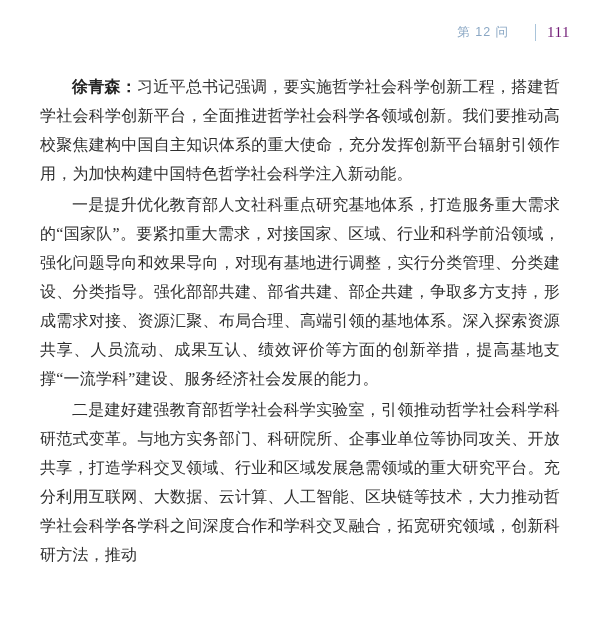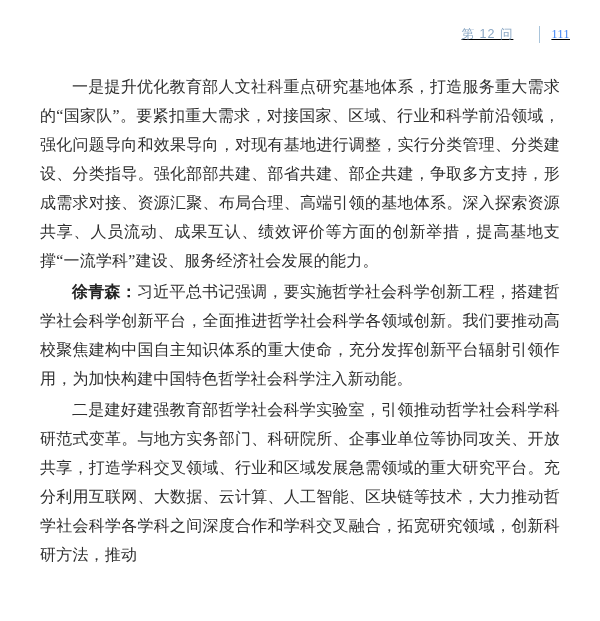--- a/index.html
+++ b/index.html
@@ -15,46 +15,45 @@
     position: relative;
     width: 600px; height: 621px;
     background: #ffffff;
   }
   
   .running-head {
     position: absolute;
     top: 24px; right: 30px;
     height: 20px;
     display: flex;
-    align-items: center;
+    align-items: flex-start;
     font-family: "Liberation Sans", sans-serif;
     white-space: nowrap;
-    text-decoration: underline;
   }
   .chapter-label {
     color: #8aa7c4;
     font-size: 12.5px;
     letter-spacing: 1px;
     margin-right: 13px;
   }
   .chapter-title {
     color: #3d4248;
     font-size: 12.5px;
     letter-spacing: 0.8px;
   }
   .head-divider {
     width: 1px;
     height: 17px;
     background: #a9c4da;
     margin: 0 11px 0 13px;
   }
   .page-number {
     font-family: "Liberation Serif", serif;
-    color: #3b82f6;
-    font-size: 12px;
+    color: #701a75;
+    font-size: 15px;
     letter-spacing: 0.5px;
   }
   
   .content {
     position: absolute;
     left: 40px;
     top: 72px;
     width: 520px;
     color: #2f2f2f;
     font-size: 16px;
@@ -82,20 +81,20 @@
 <div class="page">
 
   <header class="running-head">
     <span class="chapter-label">第 12 问</span>
     <span class="head-divider"></span>
     <span class="page-number">111</span>
   </header>
 
   <main class="content">
 
+    <p class="para"><span class="speaker">徐青森：</span><span>习近平总书记强调，要实施哲学社会科学创新工程，搭建哲学社会科学创新平台，全面推进哲学社会科学各领域创新。我们要推动高校聚焦建构中国自主知识体系的重大使命，充分发挥创新平台辐射引领作用，为加快构建中国特色哲学社会科学注入新动能。</span></p>
+
     <p class="para">一是提升优化教育部人文社科重点研究基地体系，打造服务重大需求的“国家队”。要紧扣重大需求，对接国家、区域、行业和科学前沿领域，强化问题导向和效果导向，对现有基地进行调整，实行分类管理、分类建设、分类指导。强化部部共建、部省共建、部企共建，争取多方支持，形成需求对接、资源汇聚、布局合理、高端引领的基地体系。深入探索资源共享、人员流动、成果互认、绩效评价等方面的创新举措，提高基地支撑“一流学科”建设、服务经济社会发展的能力。</p>
-
-    <p class="para"><span class="speaker">徐青森：</span><span>习近平总书记强调，要实施哲学社会科学创新工程，搭建哲学社会科学创新平台，全面推进哲学社会科学各领域创新。我们要推动高校聚焦建构中国自主知识体系的重大使命，充分发挥创新平台辐射引领作用，为加快构建中国特色哲学社会科学注入新动能。</span></p>
 
     <p class="para">二是建好建强教育部哲学社会科学实验室，引领推动哲学社会科学科研范式变革。与地方实务部门、科研院所、企事业单位等协同攻关、开放共享，打造学科交叉领域、行业和区域发展急需领域的重大研究平台。充分利用互联网、大数据、云计算、人工智能、区块链等技术，大力推动哲学社会科学各学科之间深度合作和学科交叉融合，拓宽研究领域，创新科研方法，推动</p>
   </main>
 
 </div>
 
 </body></html>

